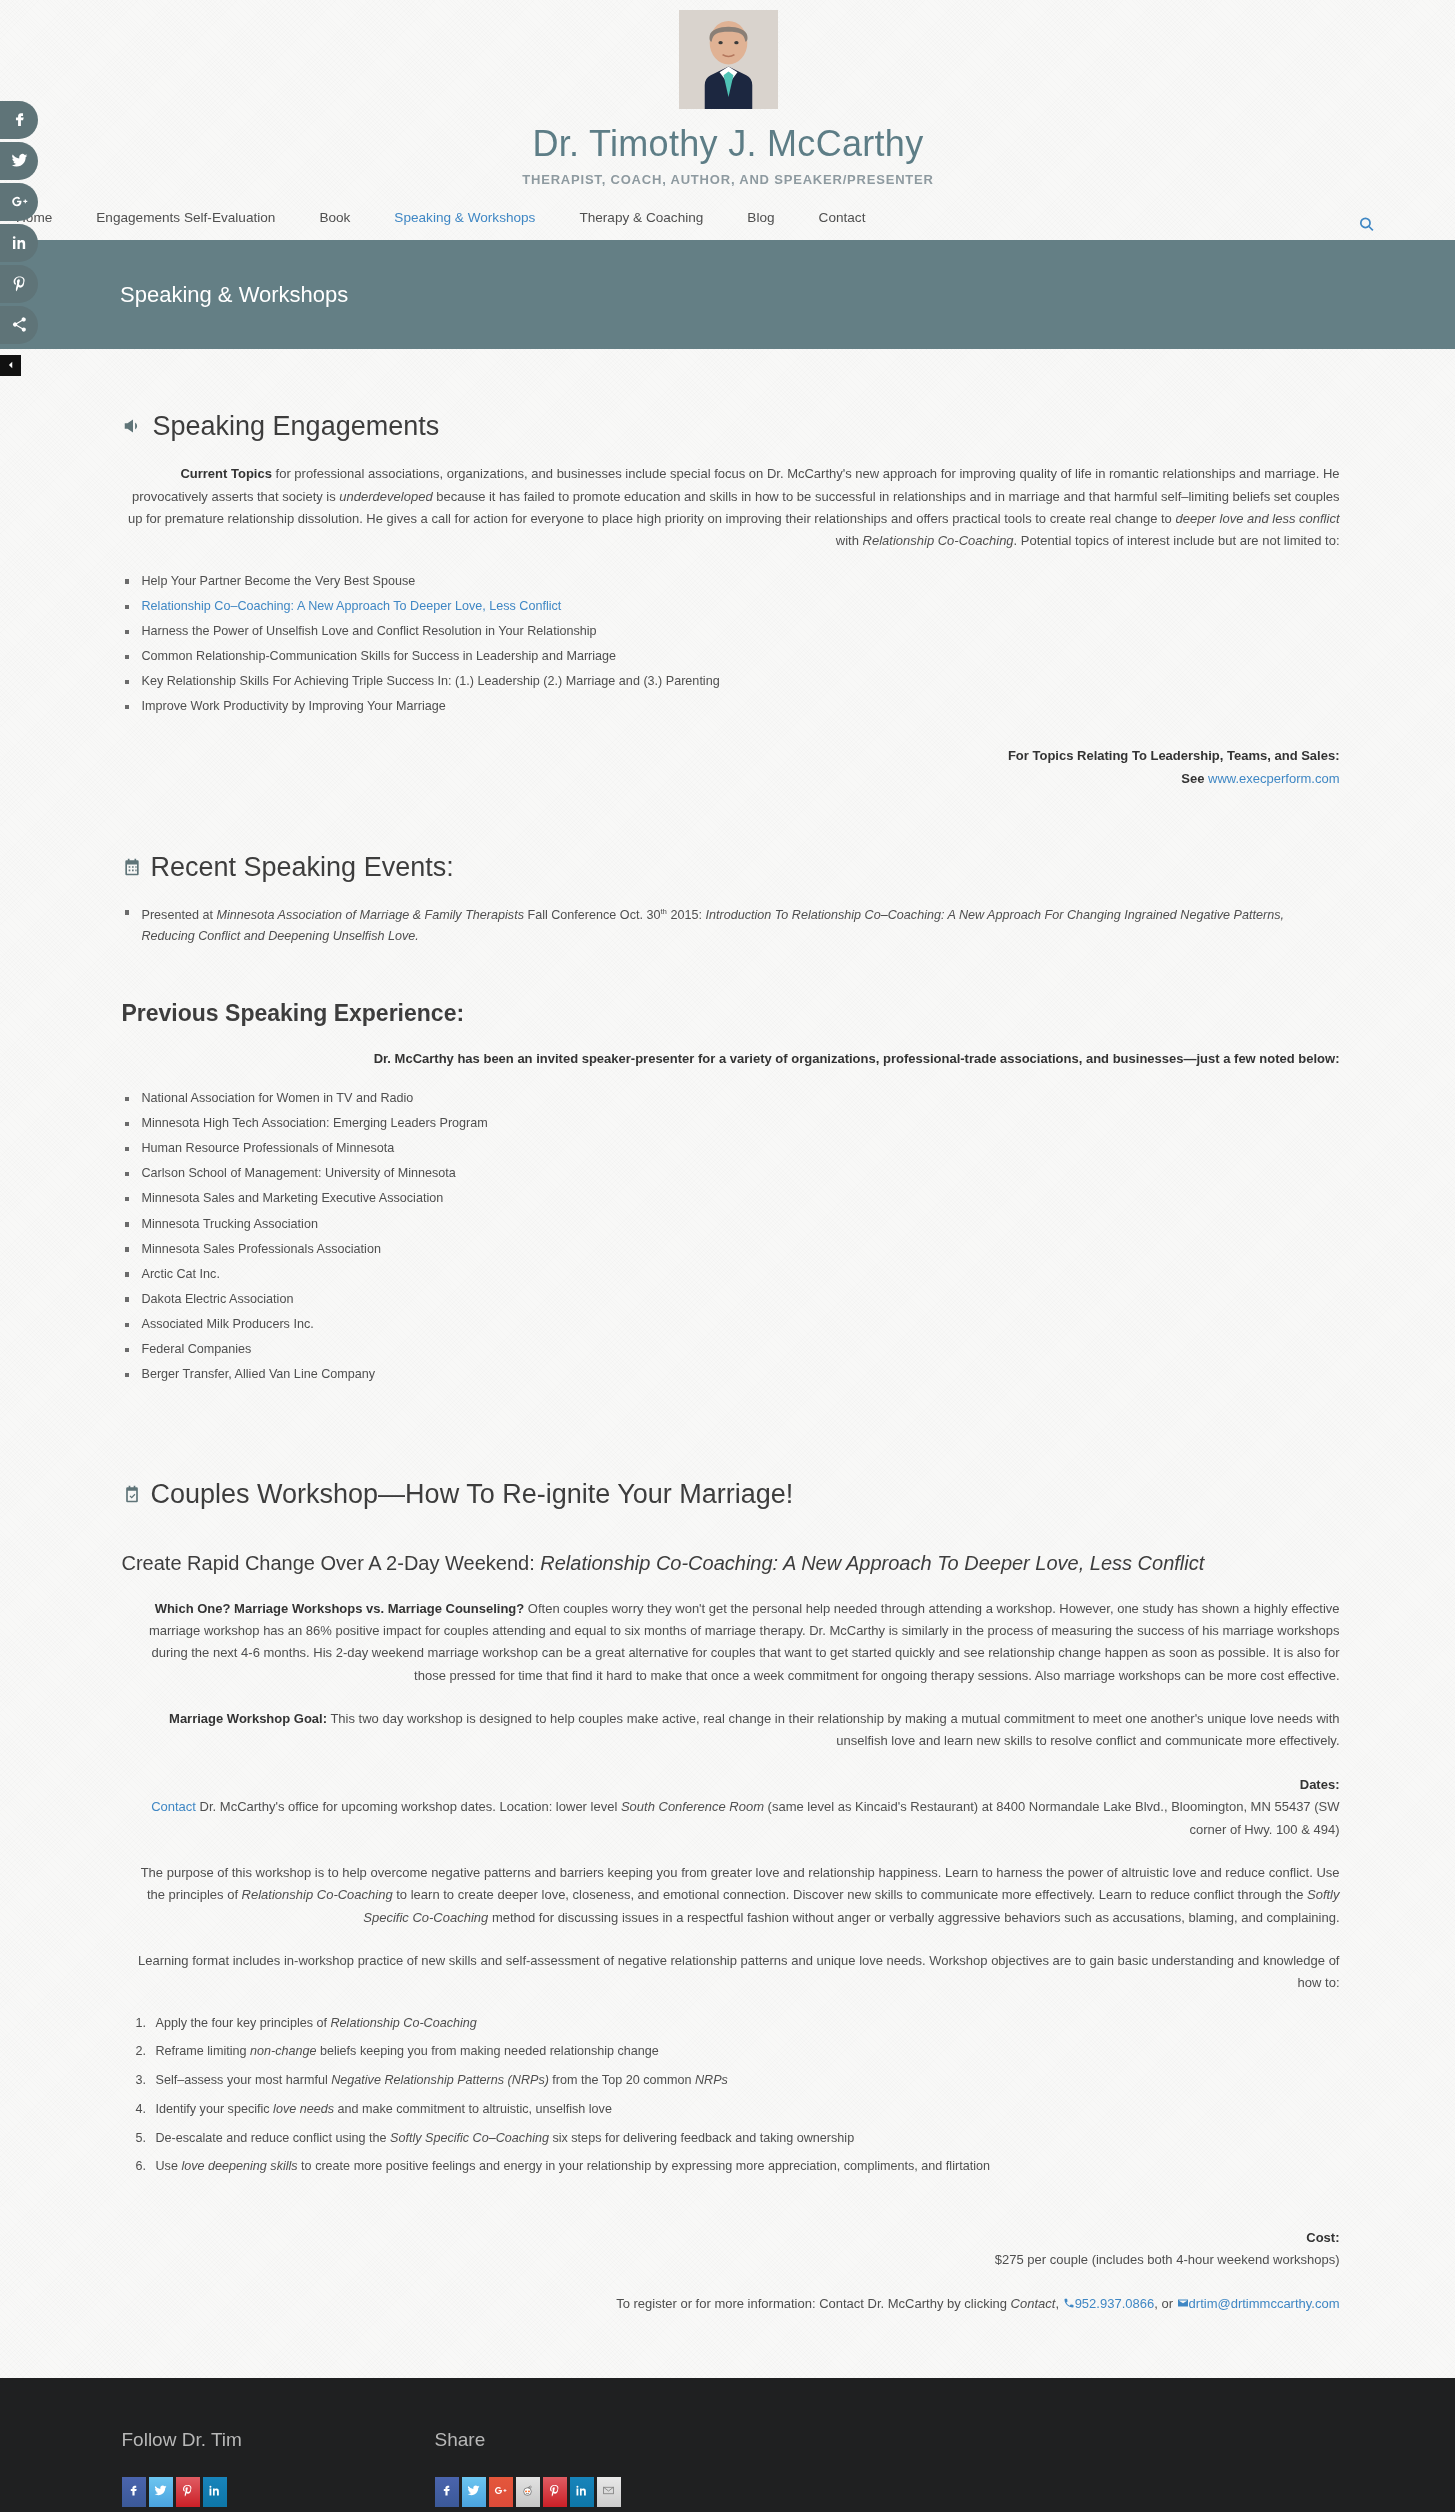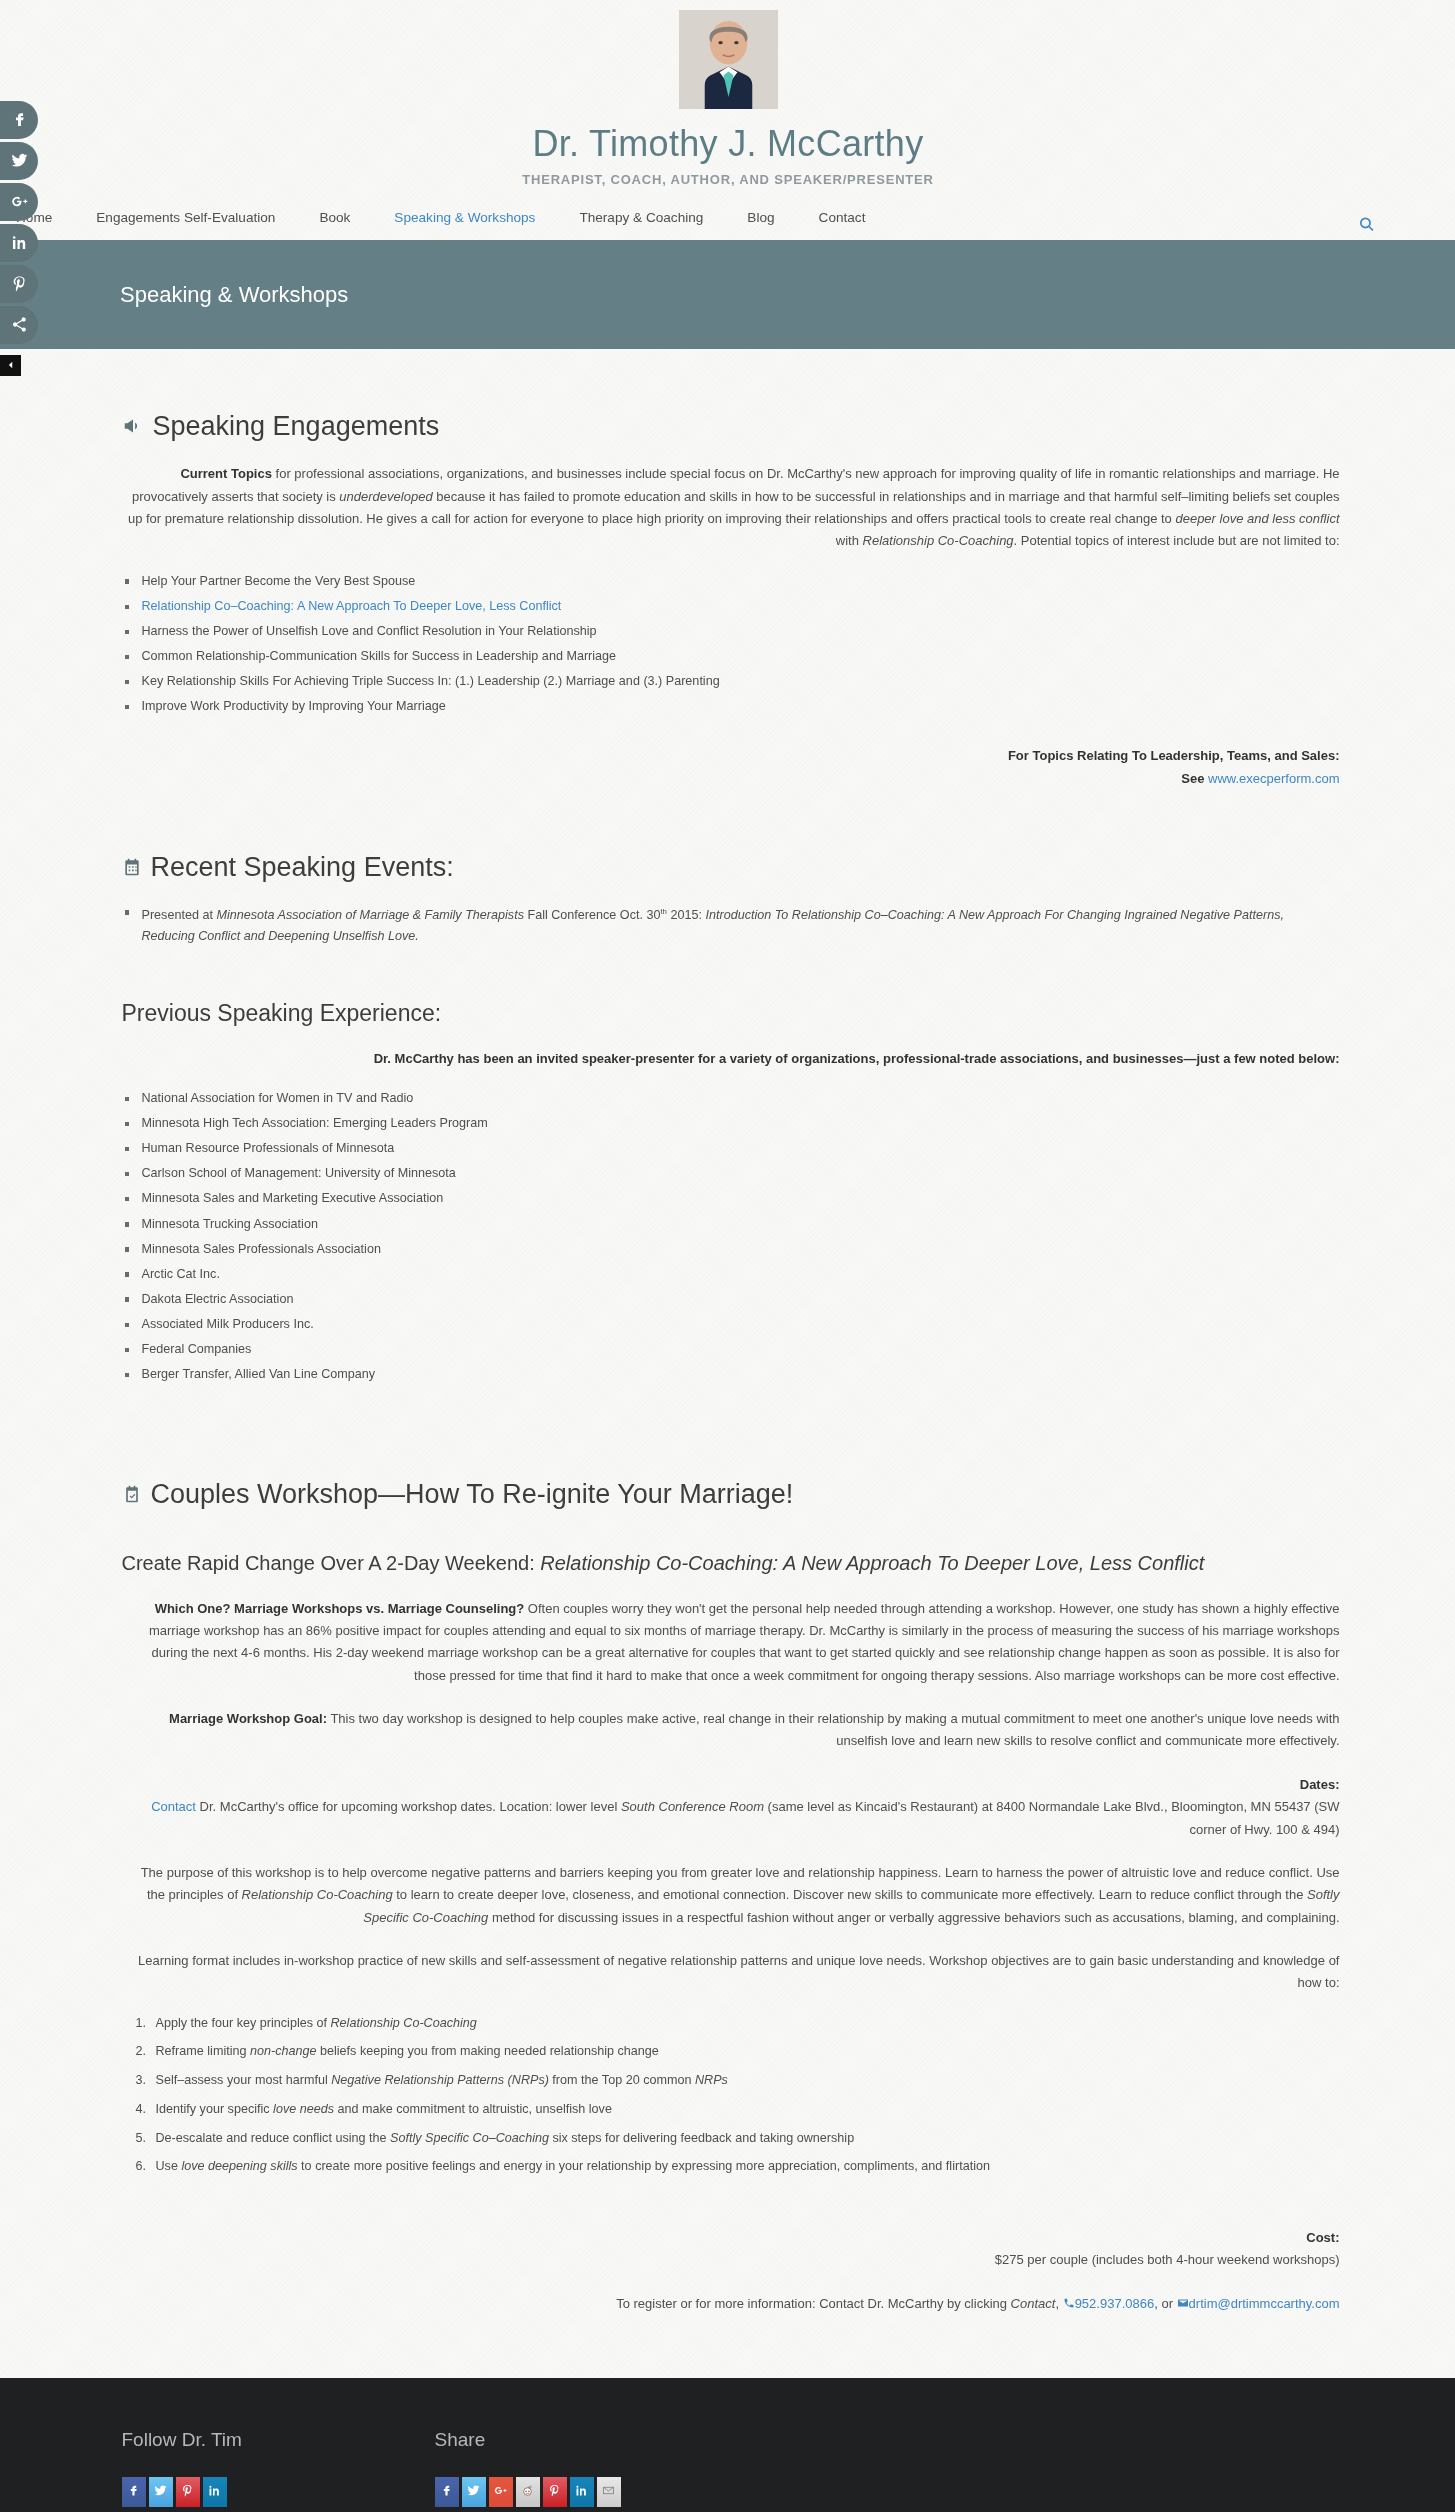--- a/index.html
+++ b/index.html
@@ -130,21 +130,21 @@
     margin: 0;
     display: flex;
     gap: 9px;
     line-height: 1.2;
   }
   h2.section-head .sec-icon { display:inline-flex; align-items:center; }
   h2.section-head .sec-icon svg { fill: #5f7478; }
 
   h3.sub-head {
     font-size: 23px;
-    font-weight: 400;
+    font-weight: 700;
     color: #3d3d3d;
     margin: 0;
   }
   h4.sub-head-2 {
     font-size: 20px;
     font-weight: 400;
     color: #3d3d3d;
     margin: 0;
     line-height: 1.35;
   }

